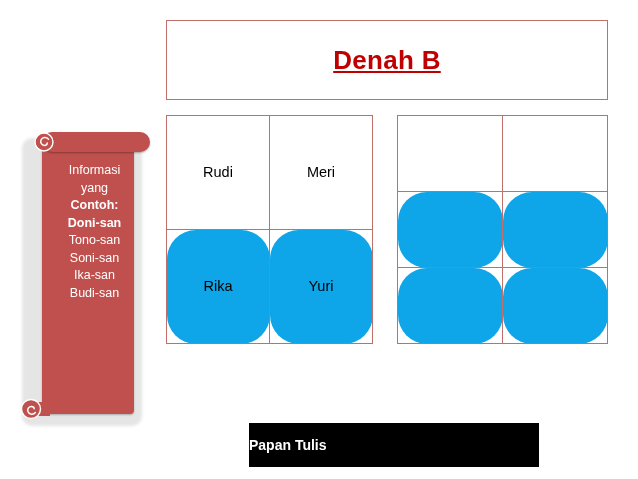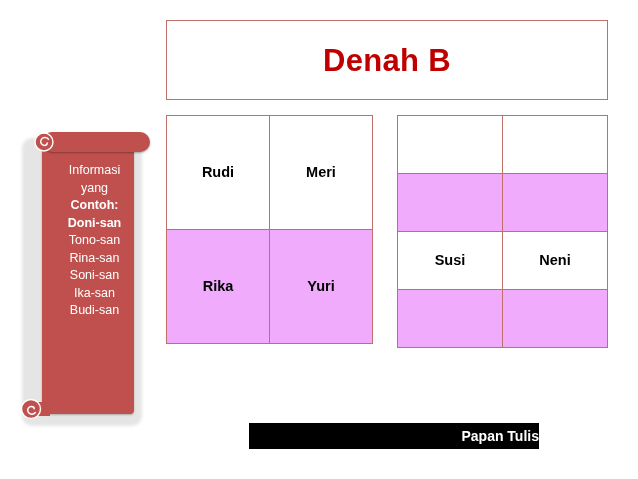--- a/index.html
+++ b/index.html
@@ -33,25 +33,26 @@
     height: 80px;
     box-sizing: border-box;
     border: 1.6px solid #C0706B;
     background: #ffffff;
     display: flex;
     align-items: center;
     justify-content: center;
   }
   #title-text {
     color: #C00000;
-    font-size: 31px;
+    font-size: 26px;
     font-weight: bold;
     letter-spacing: 0.3px;
     line-height: 1;
     text-align: center;
+    text-decoration: underline;
   }
 
   
   #scroll-banner {
     position: absolute;
     left: 16px;
     top: 130px;
     width: 128px;
     height: 296px;
   }
@@ -141,43 +142,43 @@
     left: 397px;
     top: 115px;
     width: 211px;
     height: 229px;
   }
   .seat-table td {
     border: 1.3px solid #C0706B;
     text-align: center;
     vertical-align: middle;
     font-size: 14.5px;
-    font-weight: bold;
+    font-weight: normal;
     color: #000000;
     line-height: 17px;
     padding: 0;
     height: 57px;
   }
   .seat-table tr.row-white td { background: #ffffff; }
-  .seat-table tr.row-pink  td { background: #f0abfc; }
+  .seat-table tr.row-pink  td { background: #0ea5e9; border-radius: 29px; }
 
   
   #papan-tulis {
     position: absolute;
     left: 249px;
     top: 423px;
     width: 290px;
-    height: 26px;
+    height: 44px;
     background: #000000;
     color: #ffffff;
     font-size: 14px;
     font-weight: bold;
     display: flex;
     align-items: center;
-    justify-content: flex-end;
+    justify-content: flex-start;
   }
 </style>
 </head>
 <body>
 
 <div id="slide">
 
   <div id="title-box">
     <div id="title-text">Denah B</div>
   </div>
@@ -197,21 +198,20 @@
       <circle cx="11" cy="11" r="9.5" fill="#C0504D" stroke="#ffffff" stroke-width="1.4"></circle>
       <path d="M15.4 14.6 C13.2 17.2 9.2 16.6 8.0 13.8 C6.9 11.2 8.8 8.4 11.4 8.4 C13.0 8.4 14.2 9.4 14.2 10.8" fill="none" stroke="#ffffff" stroke-width="1.5" stroke-linecap="round"></path>
     </svg>
 
     <div id="scroll-text">
       <span class="line">Informasi</span>
       <span class="line">yang</span>
       <span class="line bold">Contoh:</span>
       <span class="line bold">Doni-san</span>
       <span class="line">Tono-san</span>
-      <span class="line">Rina-san</span>
       <span class="line">Soni-san</span>
       <span class="line">Ika-san</span>
       <span class="line">Budi-san</span>
     </div>
   </div>
 
   <table class="seat-table" id="table-left">
     <tbody>
         <tr class="row-white">
       <td>Rudi</td>
@@ -227,24 +227,20 @@
   <table class="seat-table" id="table-right">
     <tbody>
         <tr class="row-white">
       <td></td>
       <td></td>
     </tr>
     <tr class="row-pink">
       <td></td>
       <td></td>
     </tr>
-    <tr class="row-white">
-      <td>Susi</td>
-      <td>Neni</td>
-    </tr>
     <tr class="row-pink">
       <td></td>
       <td></td>
     </tr>
   </tbody>
     </table>
 
   <div id="papan-tulis">
     <span>Papan Tulis</span>
   </div>

